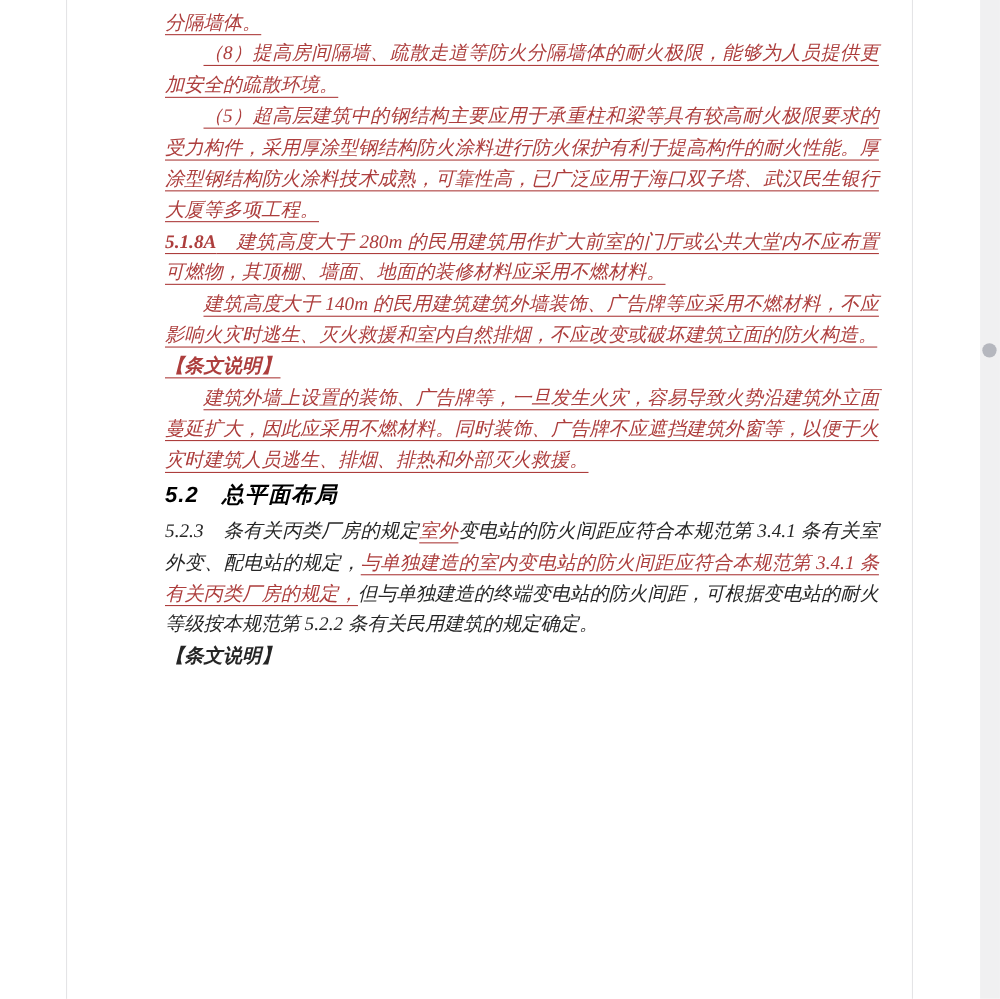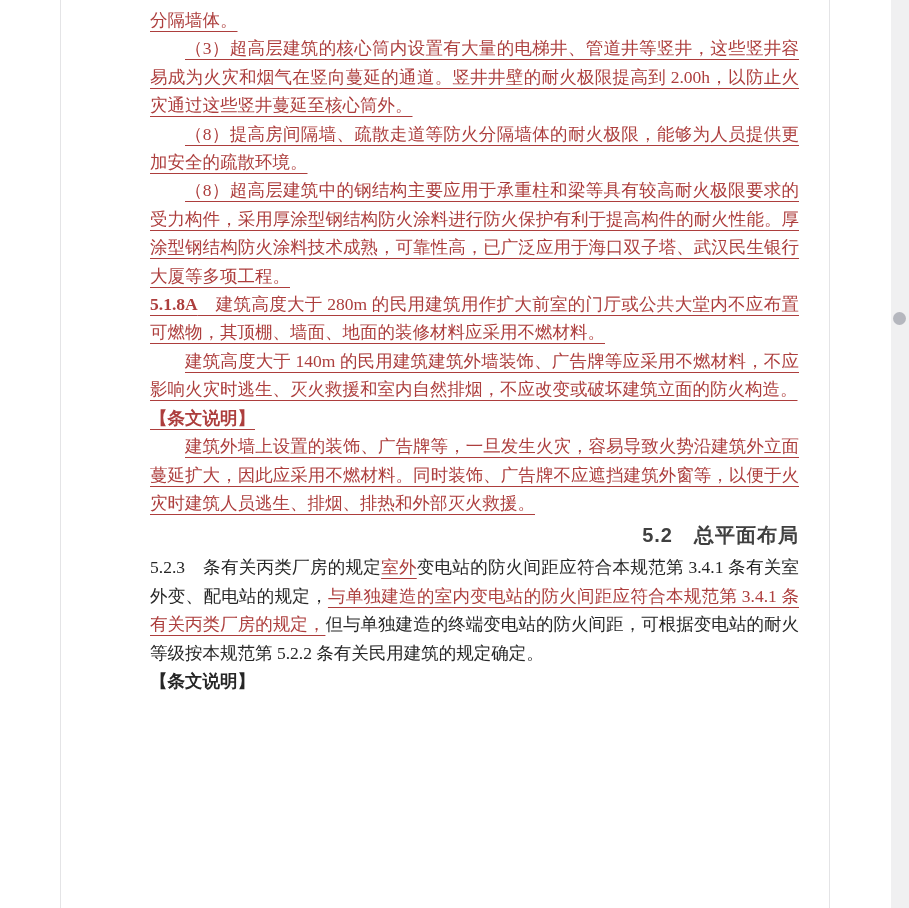--- a/index.html
+++ b/index.html
@@ -18,40 +18,41 @@
     border-right: 1px solid #e4e4e6;
     background: #ffffff;
   }
   .doc {
     padding: 6px 30px 0 89px;
     font-size: 17.5px;
     line-height: 28.4px;
     color: #262626;
     text-align: justify;
     text-justify: inter-ideograph;
+    font-style: italic;
   }
   .doc p { margin: 0; }
   .ind { text-indent: 2em; }
   .red { color: #ad3e3d; }
   .u {
     text-decoration: underline;
     text-decoration-thickness: 1px;
     text-underline-offset: 5px;
   }
   .b { font-weight: bold; }
   .hei { font-family: "Liberation Sans", "DejaVu Sans", sans-serif; }
   .heading {
     font-family: "Liberation Sans", "DejaVu Sans", sans-serif;
     font-weight: bold;
     font-size: 20px;
     line-height: 36px;
     margin: 4px 0 8px 0;
-    text-align: right;
+    text-align: left;
     text-indent: 0;
-    color: #404040;
+    color: #000000;
     letter-spacing: 1px;
   }
   .scroll-track {
     position: absolute; right: 0; top: 0;
     width: 18px; height: 908px;
     background: #f0f0f1;
   }
   .scroll-thumb {
     position: absolute; left: 2px; top: 312px;
     width: 13px; height: 13px;
@@ -60,25 +61,24 @@
   }
 </style>
 </head>
 <body>
 
 <div class="page">
   <div class="doc">
 
     <p><span class="red u">分隔墙体。</span></p>
 
-    <p class="ind"><span class="red u">（3）超高层建筑的核心筒内设置有大量的电梯井、管道井等竖井，这些竖井容易成为火灾和烟气在竖向蔓延的通道。竖井井壁的耐火极限提高到 2.00h，以防止火灾通过这些竖井蔓延至核心筒外。</span></p>
 
     <p class="ind"><span class="red u">（8）提高房间隔墙、疏散走道等防火分隔墙体的耐火极限，能够为人员提供更加安全的疏散环境。</span></p>
 
-    <p class="ind"><span class="red u">（8）超高层建筑中的钢结构主要应用于承重柱和梁等具有较高耐火极限要求的受力构件，采用厚涂型钢结构防火涂料进行防火保护有利于提高构件的耐火性能。厚涂型钢结构防火涂料技术成熟，可靠性高，已广泛应用于海口双子塔、武汉民生银行大厦等多项工程。</span></p>
+    <p class="ind"><span class="red u">（5）超高层建筑中的钢结构主要应用于承重柱和梁等具有较高耐火极限要求的受力构件，采用厚涂型钢结构防火涂料进行防火保护有利于提高构件的耐火性能。厚涂型钢结构防火涂料技术成熟，可靠性高，已广泛应用于海口双子塔、武汉民生银行大厦等多项工程。</span></p>
 
     <p><span class="red u b">5.1.8A</span><span class="red u">　建筑高度大于 280m 的民用建筑用作扩大前室的门厅或公共大堂内不应布置可燃物，其顶棚、墙面、地面的装修材料应采用不燃材料。</span></p>
 
     <p class="ind"><span class="red u">建筑高度大于 140m 的民用建筑建筑外墙装饰、广告牌等应采用不燃材料，不应影响火灾时逃生、灭火救援和室内自然排烟，不应改变或破坏建筑立面的防火构造。</span></p>
 
     <p><span class="red u b hei">【条文说明】</span></p>
 
     <p class="ind"><span class="red u">建筑外墙上设置的装饰、广告牌等，一旦发生火灾，容易导致火势沿建筑外立面蔓延扩大，因此应采用不燃材料。同时装饰、广告牌不应遮挡建筑外窗等，以便于火灾时建筑人员逃生、排烟、排热和外部灭火救援。</span></p>
 
     <p class="heading">5.2　总平面布局</p>

